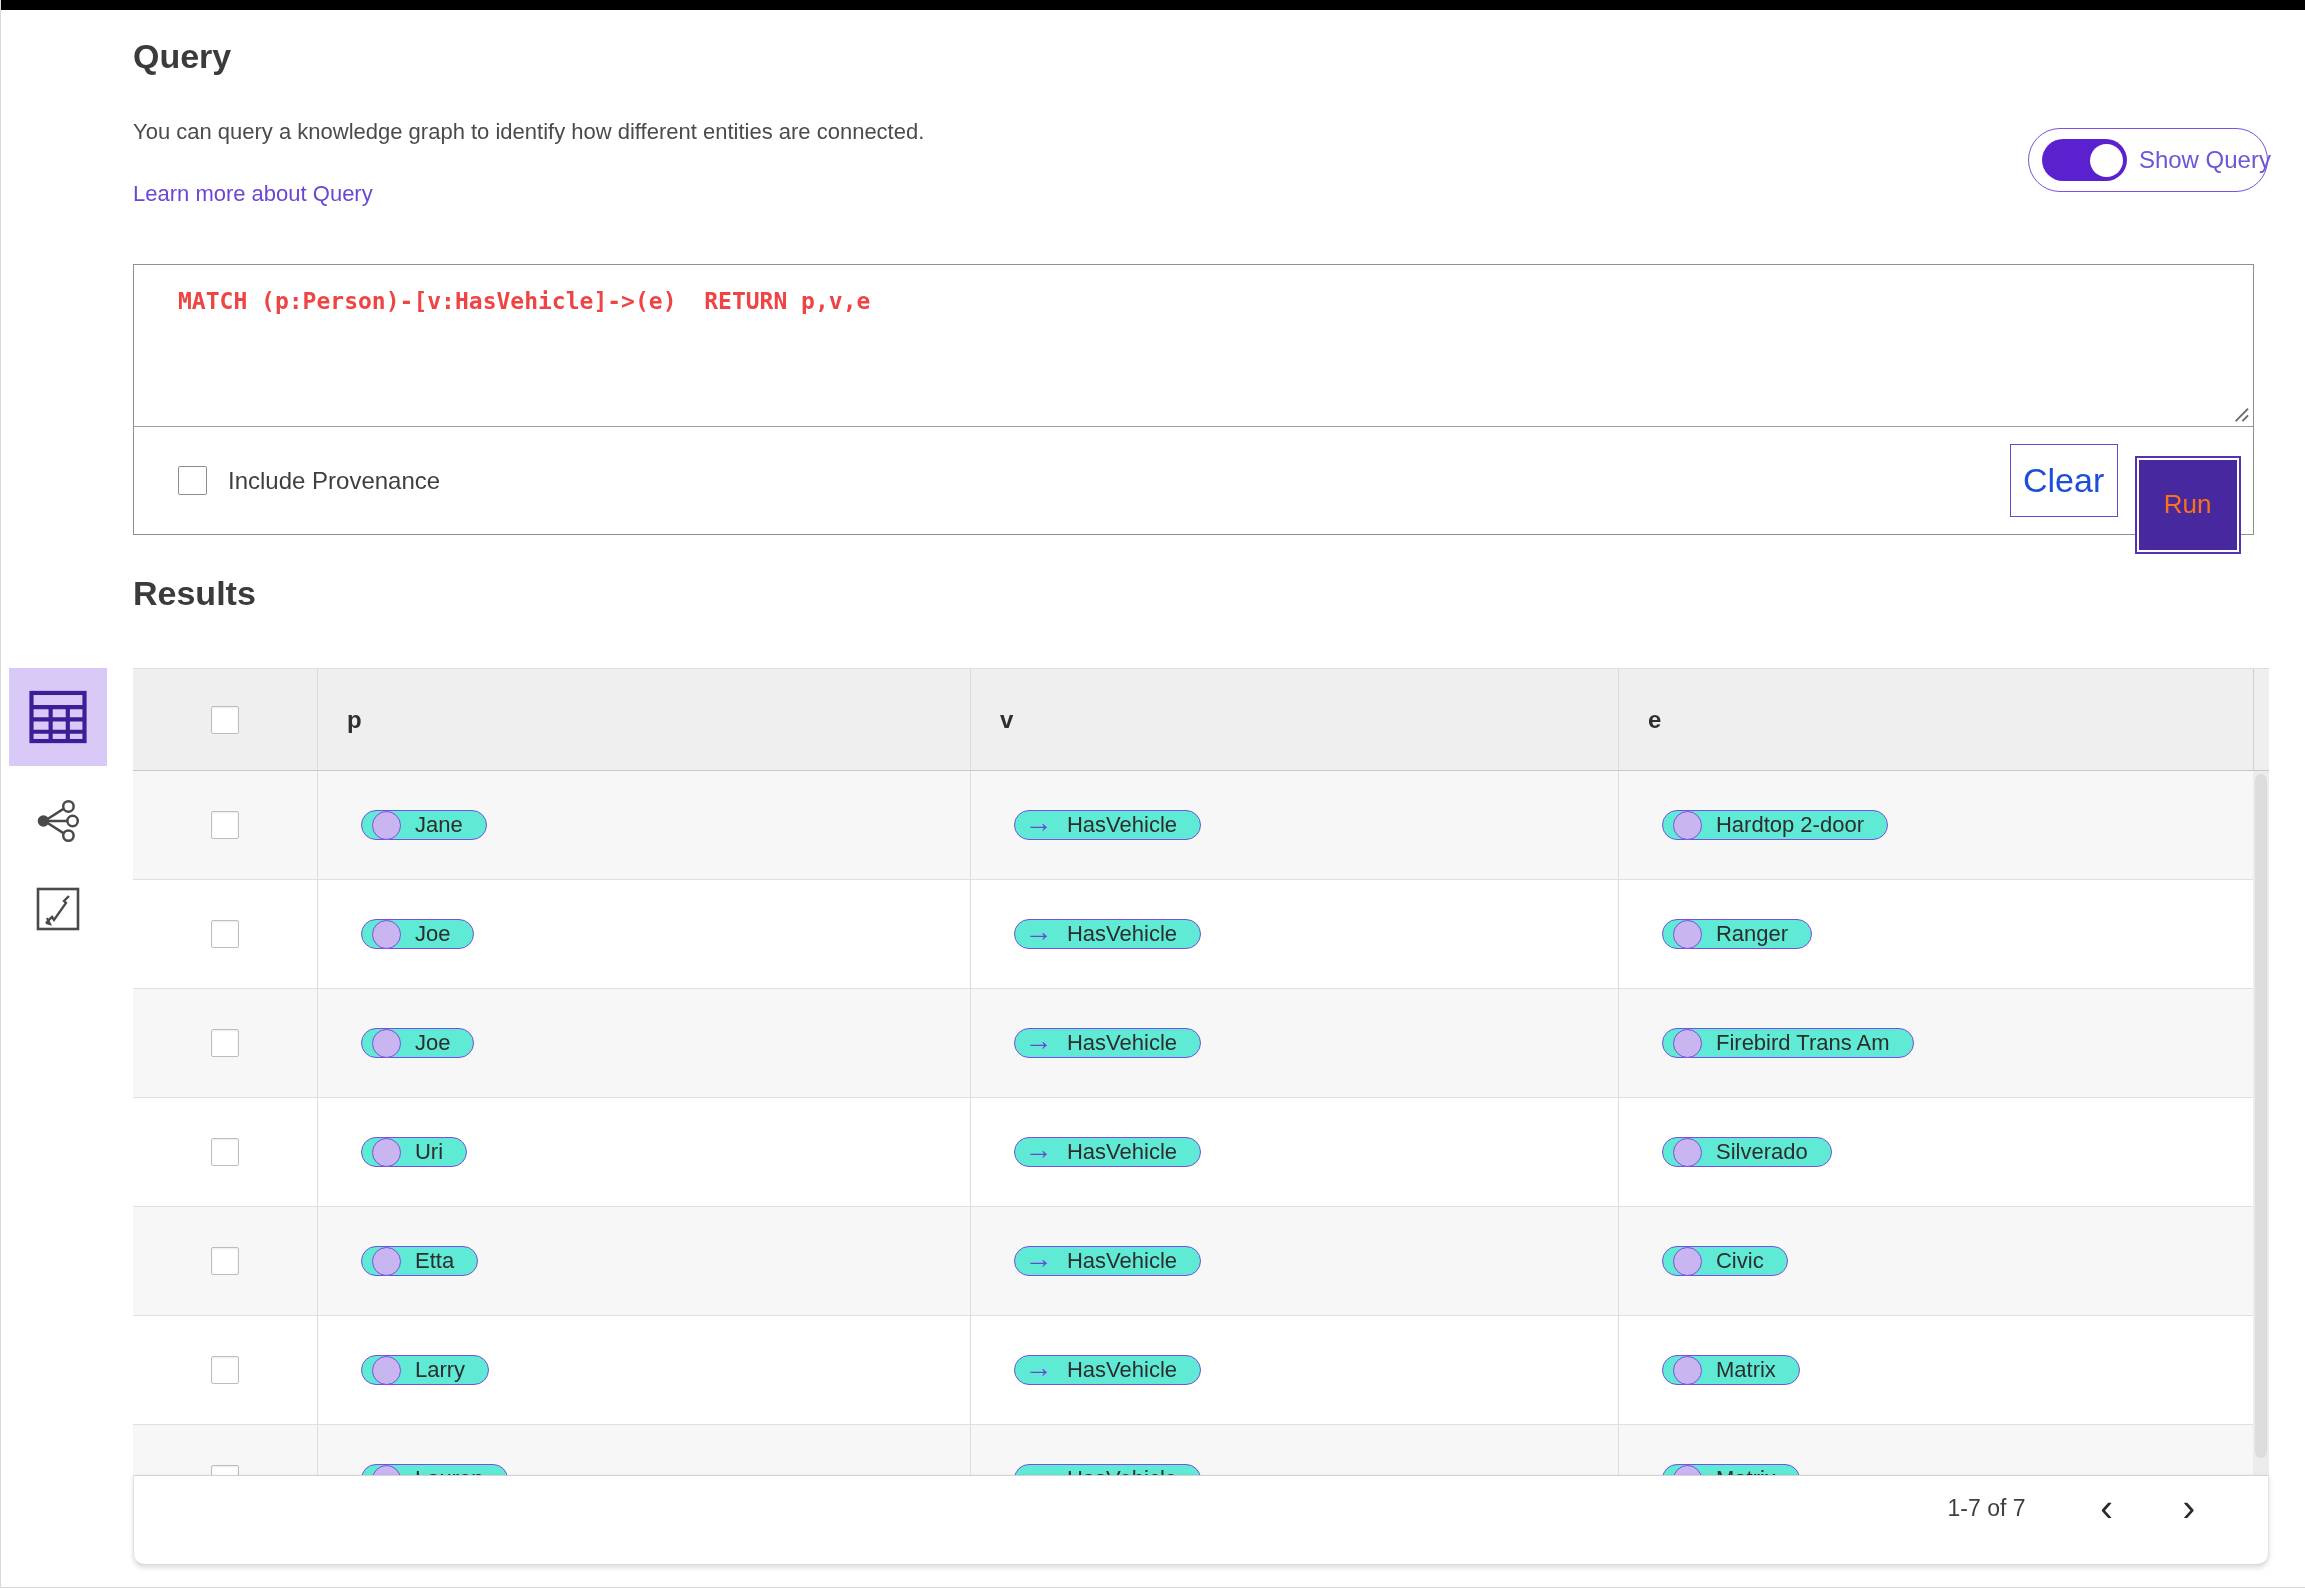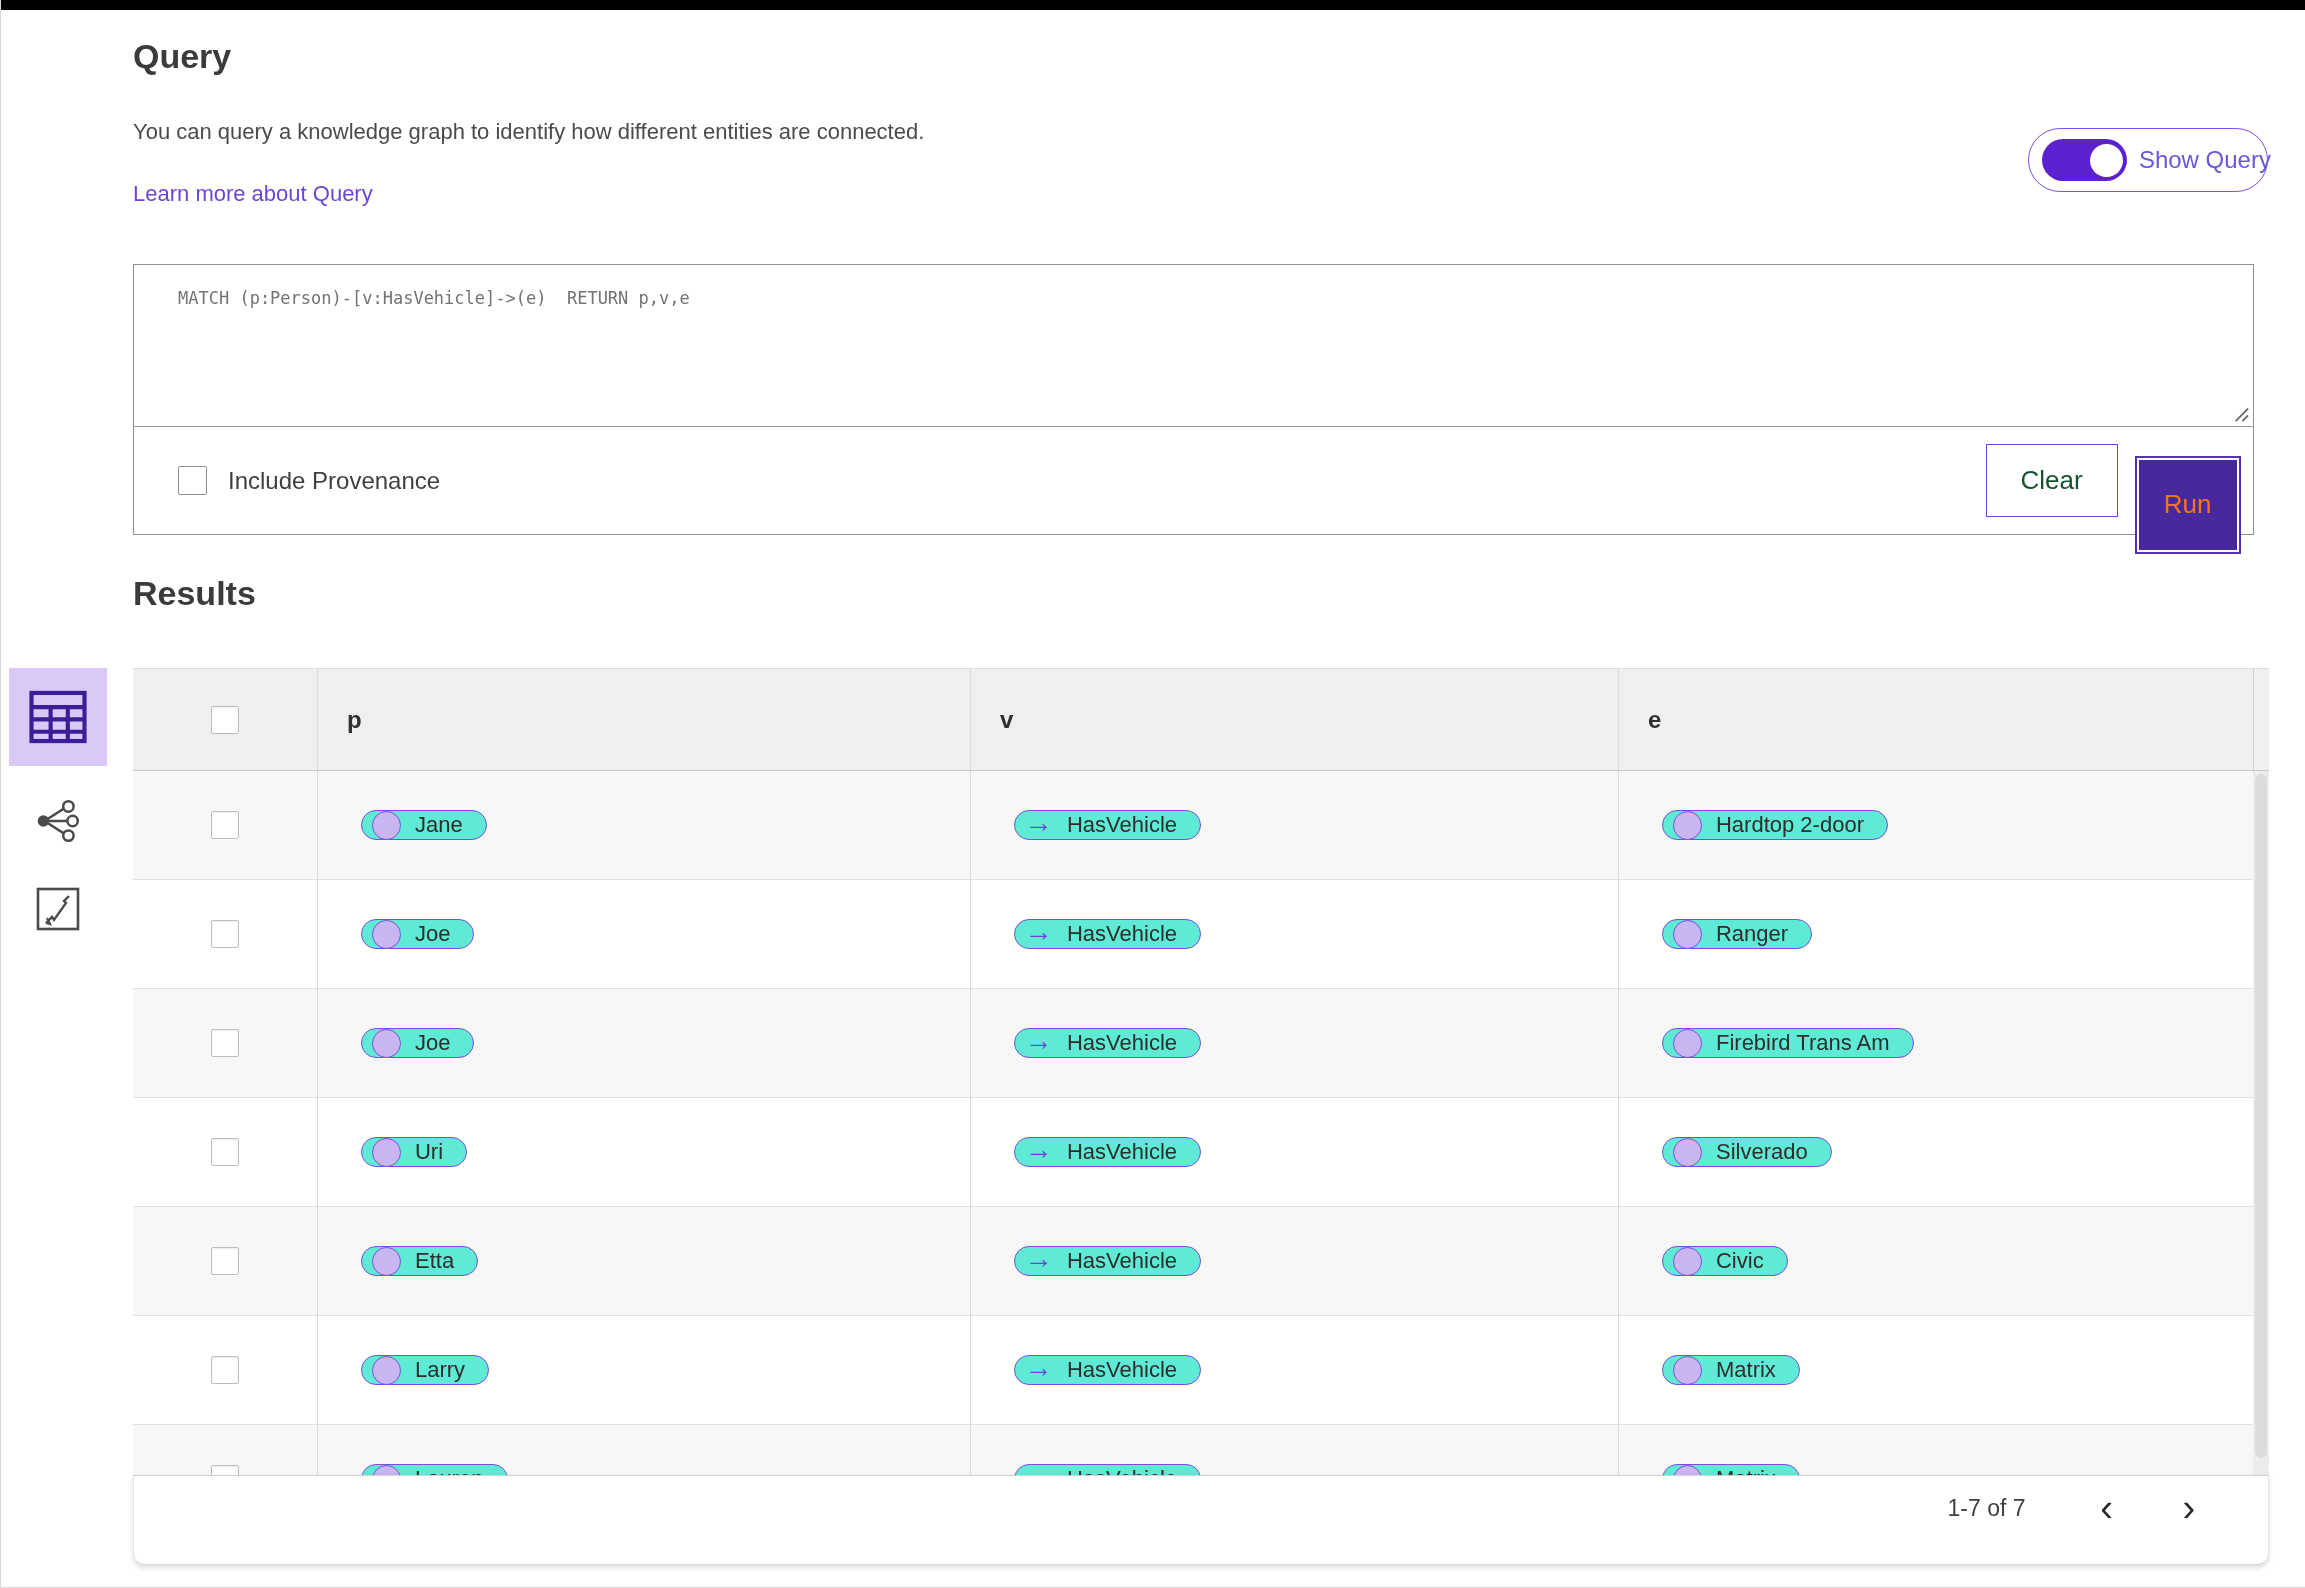--- a/index.html
+++ b/index.html
@@ -18,32 +18,32 @@
                  border:1.9px solid #7b52e3; border-radius:38px; background:#fff;
                  display:flex; align-items:center; gap:11.5px; padding:0 23px 0 13.4px; cursor:pointer; }
   .toggle-track { position:relative; width:85px; height:42px; border-radius:21px; background:#5b21cf; flex:0 0 auto; }
   .toggle-knob  { position:absolute; right:4.8px; top:4.8px; width:33px; height:33px; border-radius:50%; background:#fff; }
   .toggle-label { font-size:24px; color:#6f55d8; white-space:nowrap; }
 
   .query-box { position:absolute; left:132px; top:264px; width:2121px; height:271px;
                border:1.9px solid #8f8f8f; background:#fff; }
   .query-editor-wrap { position:relative; width:100%; height:161px; }
   .query-editor { width:100%; height:161px; border:none; outline:none; resize:none;
-                  font-family:"DejaVu Sans Mono", monospace; font-size:17px; color:#737373;
-                  padding:23px 29px 0 44px; white-space:pre; overflow:hidden; background:transparent; }
+                  font-family:"DejaVu Sans Mono", monospace; font-size:23px; color:#ef4444;
+                  padding:23px 29px 0 44px; white-space:pre; overflow:hidden; background:transparent;font-weight:bold; }
   .resize-handle { position:absolute; right:3.8px; bottom:3.8px; width:19px; height:19px; }
 
   .query-footer { position:absolute; left:0; bottom:0; width:100%; height:108px;
                   border-top:1.9px solid #9c9c9c; display:flex; align-items:center; padding:0 14.4px 0 44px; }
   .cb { display:inline-block; background:#fff; }
   .cb-prov { width:29px; height:29px; border:1.9px solid #8d8d8d; border-radius:1.9px; }
   .prov-label { font-size:24px; color:#3f3f3f; margin-left:21px; }
   .qf-spacer { flex:1; }
-  .btn-clear { width:132px; height:73px; background:#fff; border:1.9px solid #6d44cf; color:#14532d;
-               font-size:26px; font-family:inherit; cursor:pointer; }
+  .btn-clear { width:108px; height:73px; background:#fff; border:1.9px solid #6d44cf; color:#1d4ed8;
+               font-size:34px; font-family:inherit; cursor:pointer; }
   .btn-run { width:102px; height:94px; margin-left:19px; background:#48289e; color:#f97316;
              border:2.9px solid #ffffff; outline:2.9px solid #5630b5; font-size:26px; font-family:inherit; cursor:pointer;margin-top:48px; }
 
   
   .results-title { position:absolute; left:132px; top:574px; font-size:34px; font-weight:700; color:#3b3b3b; }
 
   .rail { position:absolute; left:7.7px; top:668px; width:98px; }
   .rail-item { display:flex; align-items:center; justify-content:center; cursor:pointer; }
   .rail-selected { width:98px; height:98px; background:#d9c9f6; }
   .rail-plain { width:98px; height:67px; margin-top:21px; }

